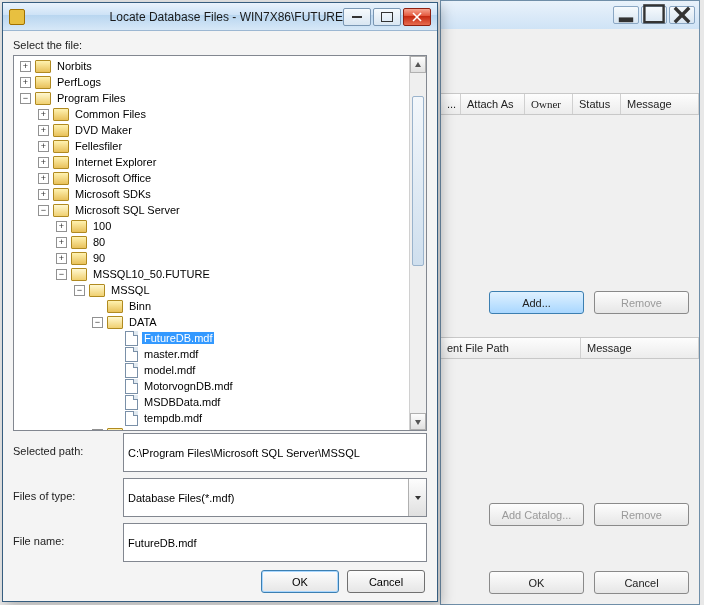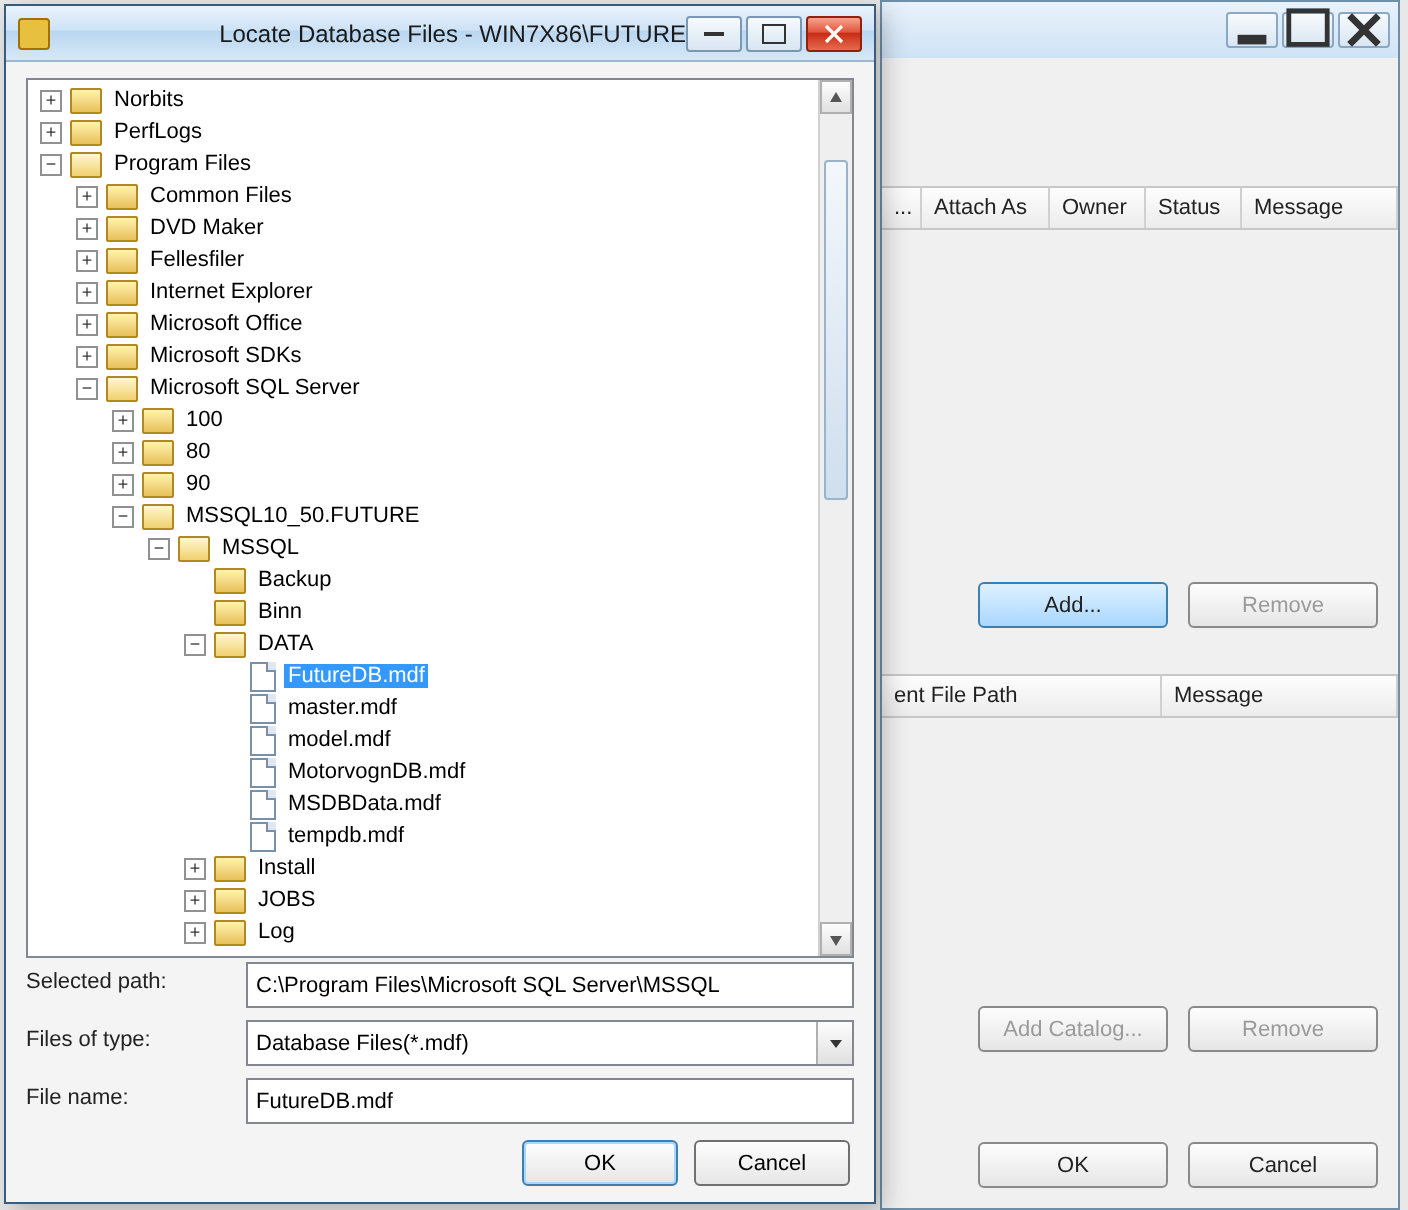--- a/index.html
+++ b/index.html
@@ -51,21 +51,21 @@
   .exp.none { border:none; background:transparent; }
   .folder { width:16px; height:13px; margin-right:4px; position:relative; }
   .folder::before { content:""; position:absolute; inset:0; background:linear-gradient(#fff2b0,#e8c15a); border:1px solid #b08a20; border-radius:1px; }
   .folder.open::before { background:linear-gradient(#fff8d0,#f0d070); }
   .fileicon { width:13px; height:15px; margin-right:4px; background:#fff; border:1px solid #7a90a8; position:relative; }
   .fileicon::after{content:"";position:absolute;right:-1px;top:-1px;width:4px;height:4px;background:#dfe8f0;border-left:1px solid #7a90a8;border-bottom:1px solid #7a90a8;}
   .nlabel { color:#000; padding:0 2px; }
   .nlabel.sel { background:#3399ff; color:#fff; }
 
   .form-grid { margin-top:2px; display:grid; grid-template-columns:110px 1fr; row-gap:6px; align-items:center; }
-  .txt { height:23px; border:1px solid #828790; background:#fff; padding:2px 4px; width:100%; }
+  .txt { height:39px; border:1px solid #828790; background:#fff; padding:2px 4px; width:100%; }
   .combo { position:relative; }
   .combo .txt { padding-right:32px; background:#fff;}
   .combo .arrow { position:absolute; right:1px; top:1px; bottom:1px; width:18px; background:linear-gradient(#fdfdfd,#e0e0e0); border-left:1px solid #b0b0b0; display:flex; align-items:center; justify-content:center;}
   .dlg-btns { display:flex; justify-content:flex-end; gap:8px; padding:8px 2px 2px 2px; }
   .dlg-btn { width:78px; height:23px; border:1px solid #707070; border-radius:3px; background:linear-gradient(#fdfdfd,#e6e6e6); }
   .dlg-btn.default { border:1px solid #3c7fb1; box-shadow: inset 0 0 0 1px #a9d7ff; }
 </style>
 </head>
 <body>
 
@@ -87,21 +87,21 @@
             <line x1="2" y1="2" x2="8" y2="8" stroke="#333" stroke-width="1.4"></line>
             <line x1="8" y1="2" x2="2" y2="8" stroke="#333" stroke-width="1.4"></line>
           </svg>
         </div>
     </div>
   </div>
 
   <div class="bg-columns">
     <div class="bg-col" style="width:20px;">...</div>
     <div class="bg-col" style="width:64px;">Attach As</div>
-    <div class="bg-col" style="width:48px;">Owner</div>
+    <div class="bg-col" style="width:48px;font-family:Liberation Serif, serif;">Owner</div>
     <div class="bg-col" style="width:48px;">Status</div>
     <div class="bg-col" style="flex:1;">Message</div>
   </div>
 
   <div class="bg-btnrow r1">
     <button class="bg-btn primary">Add...</button>
     <button class="bg-btn" disabled="">Remove</button>
   </div>
 
   <div class="bg-cols2">
@@ -130,20 +130,21 @@
       <div class="fg-winbtn close">
           <svg viewBox="0 0 10 10">
             <line x1="1" y1="1" x2="9" y2="9" stroke="#fff" stroke-width="1.6"></line>
             <line x1="9" y1="1" x2="1" y2="9" stroke="#fff" stroke-width="1.6"></line>
           </svg>
         </div>
     </div>
   </div>
 
   <div class="fg-body">
+    <div class="label">Select the file:</div>
 
     <div class="tree-wrap">
       <div class="tree-scroll">
         <ul class="tree">
           <li class="node">
               <div class="row">
                 <span class="exp">+</span>
                 <span class="folder"></span>
                 <span class="nlabel">Norbits</span>
               </div>
@@ -243,27 +244,20 @@
                           <div class="row">
                             <span class="exp">−</span>
                             <span class="folder open"></span>
                             <span class="nlabel">MSSQL</span>
                           </div>
                         <ul>
                           <li class="node">
                               <div class="row">
                                 <span class="exp none"></span>
                                 <span class="folder"></span>
-                                <span class="nlabel">Backup</span>
-                              </div>
-                            </li>
-                          <li class="node">
-                              <div class="row">
-                                <span class="exp none"></span>
-                                <span class="folder"></span>
                                 <span class="nlabel">Binn</span>
                               </div>
                             </li>
                           <li class="node">
                               <div class="row">
                                 <span class="exp">−</span>
                                 <span class="folder open"></span>
                                 <span class="nlabel">DATA</span>
                               </div>
                             <ul>

